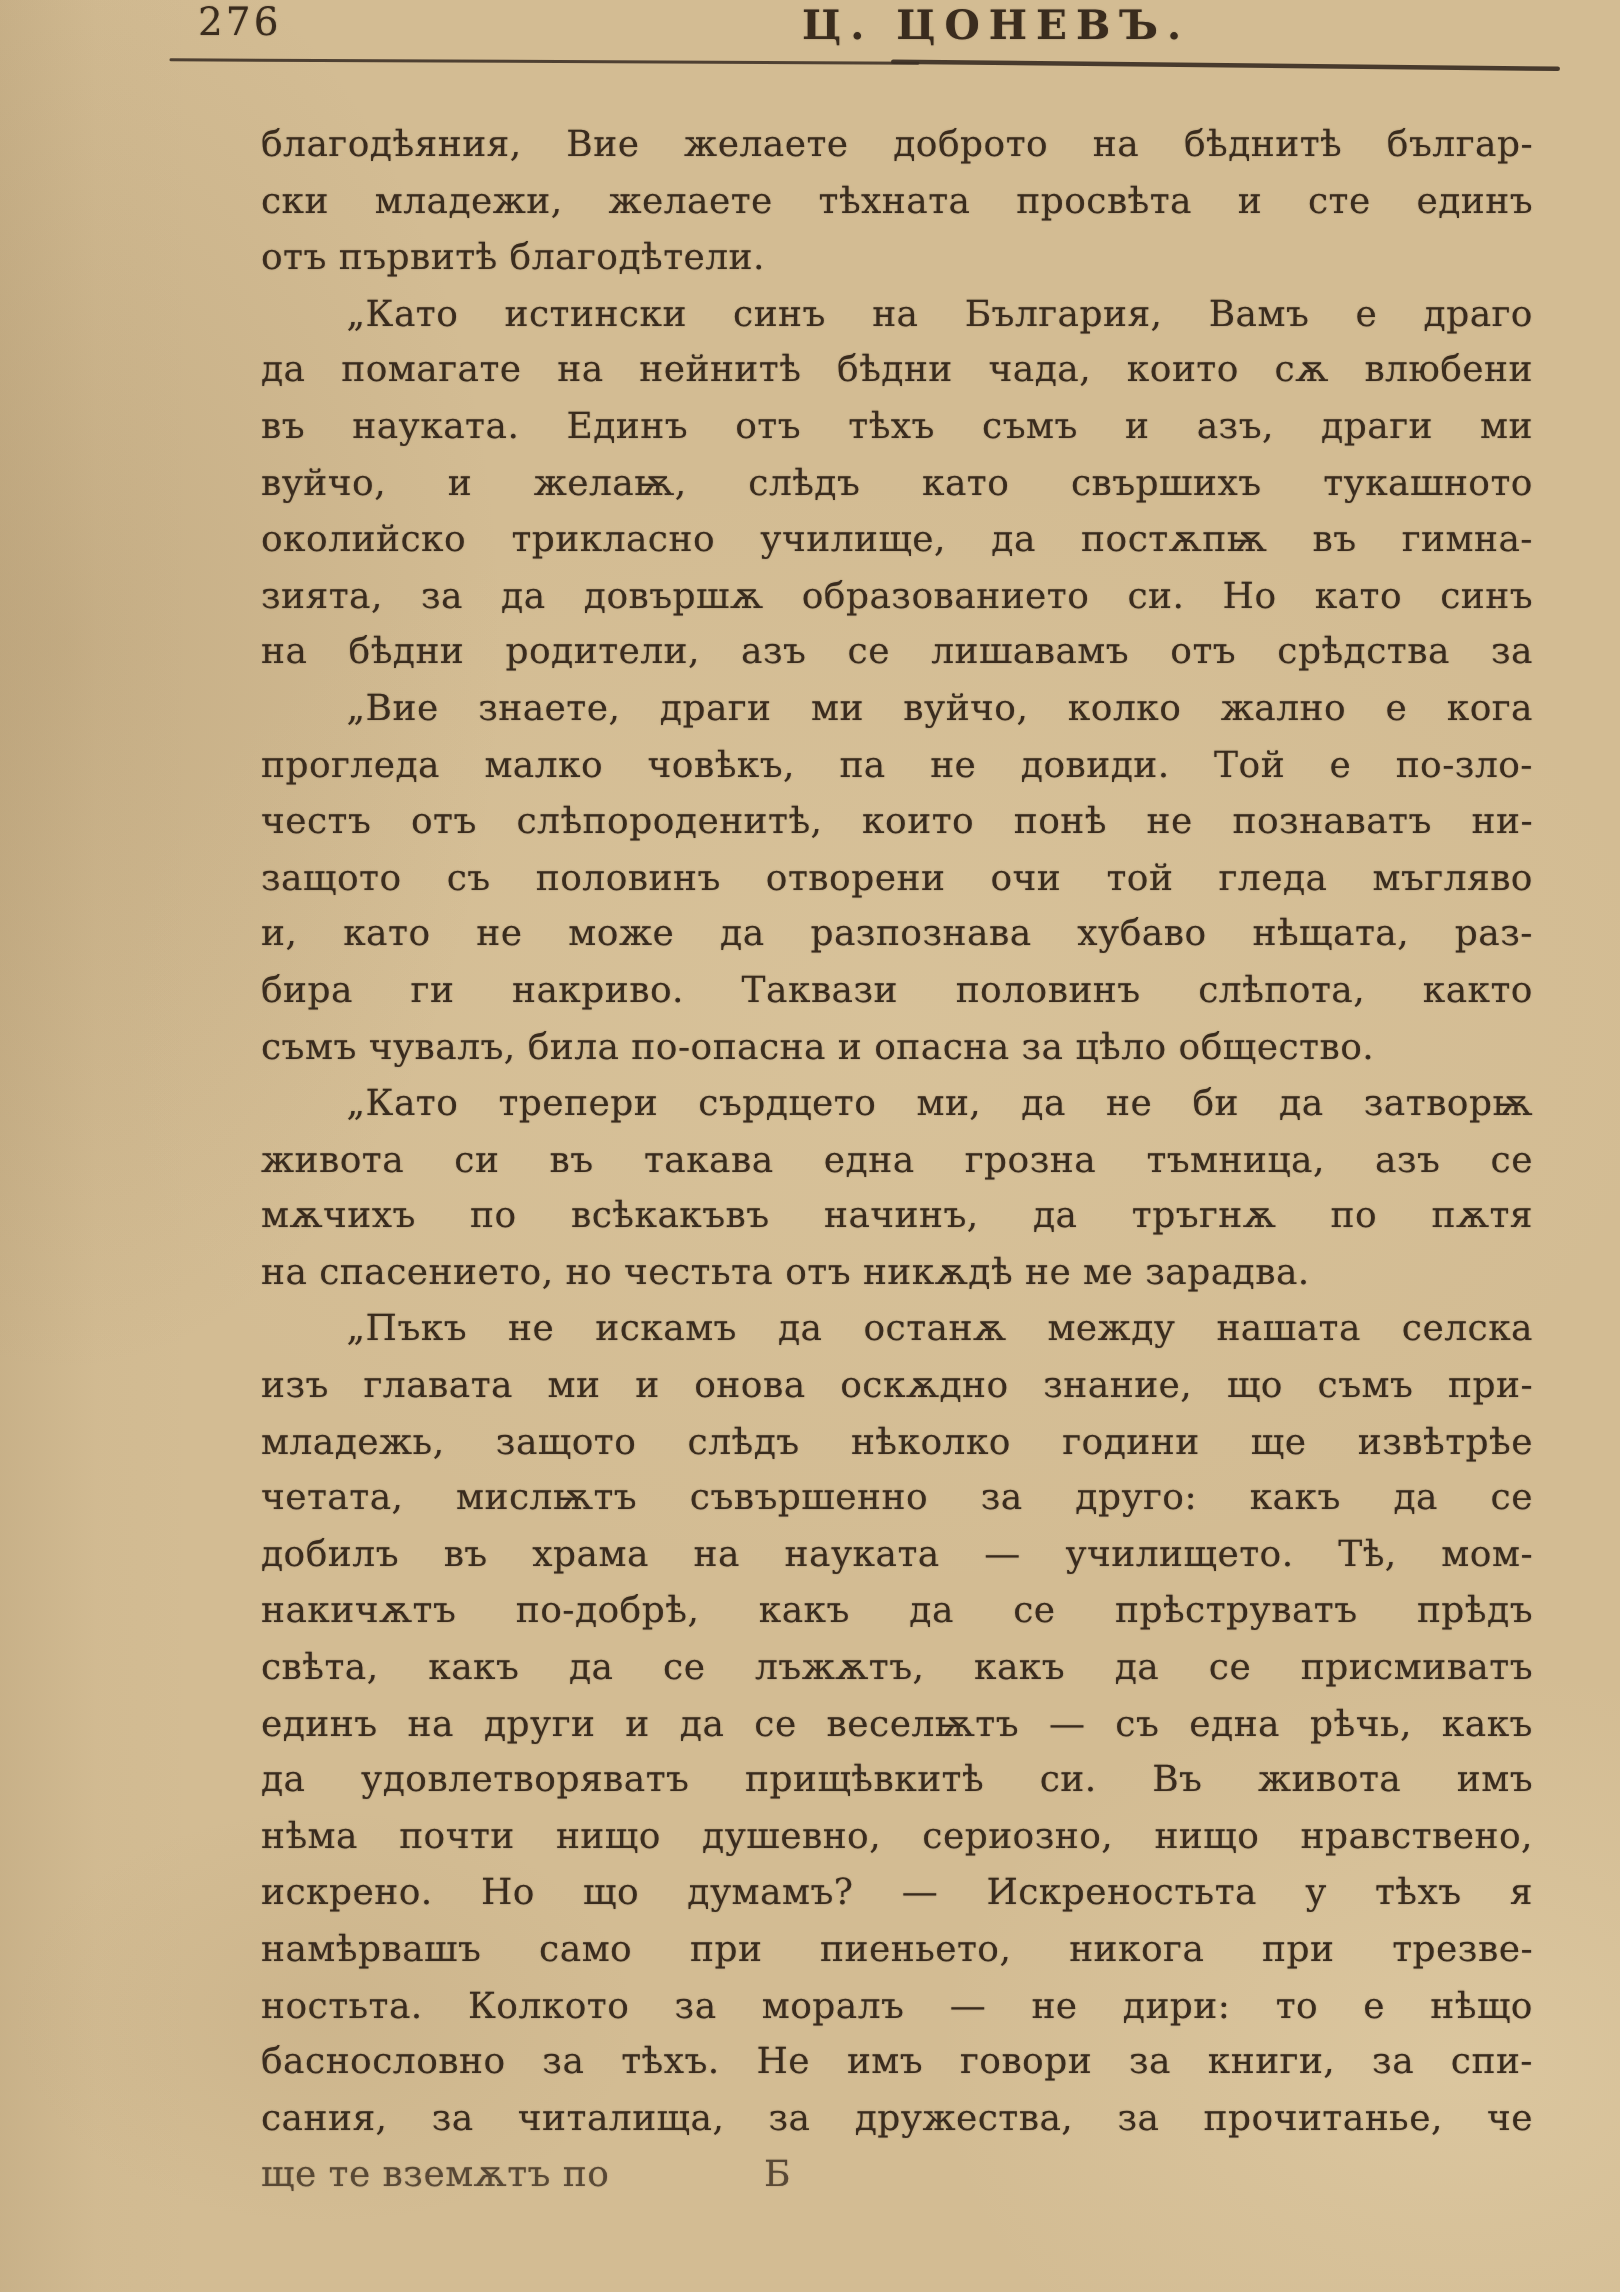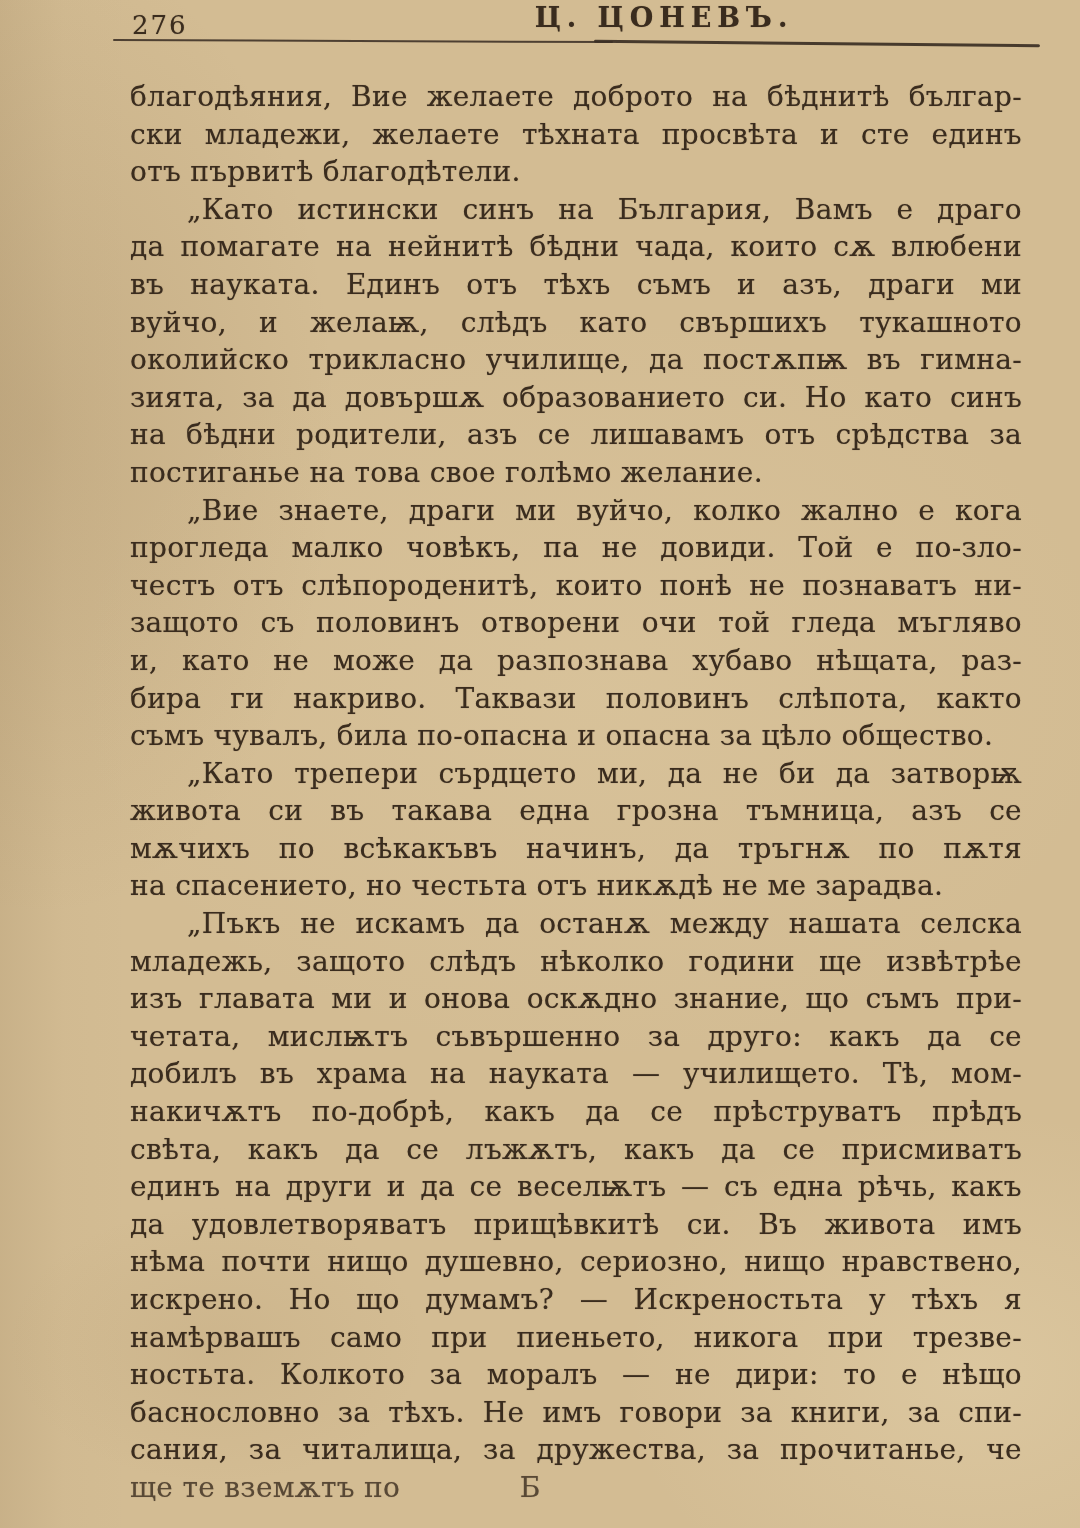--- a/index.html
+++ b/index.html
@@ -11,43 +11,44 @@
     background-image:
       radial-gradient(ellipse 420px 700px at 4% 28%, rgba(128,100,62,0.16), transparent 70%),
       radial-gradient(ellipse 500px 380px at 90% 90%, rgba(238,222,186,0.30), transparent 70%),
       radial-gradient(ellipse 700px 500px at 55% 45%, rgba(232,214,176,0.22), transparent 75%),
       radial-gradient(ellipse 300px 200px at 20% 88%, rgba(150,122,80,0.10), transparent 70%),
       linear-gradient(90deg, rgba(122,96,60,0.12) 0%, rgba(122,96,60,0.02) 6%, transparent 12%);
     font-family:"DejaVu Serif","DejaVu Sans",serif;
     color:#3a2c1e;
   }
   .pagenum{
-    position:absolute;left:132px;top:10px;
+    position:absolute;left:132px;top:0;
     font-size:26px;letter-spacing:2px;
     text-shadow:0 0 1px rgba(58,44,30,0.45);
   }
   .running-header{
     position:absolute;left:625px;top:2px;transform:translateX(-50%);
     font-size:27px;font-weight:bold;letter-spacing:6px;white-space:nowrap;
     text-shadow:0 0 1px rgba(58,44,30,0.4);
     margin-left:39px;
   }
   .rule{position:absolute;background:#3b2f24;border-radius:2px;}
   .rule-a{left:113px;top:40px;width:500px;height:2px;transform:rotate(0.25deg);opacity:0.88;}
   .rule-b{left:594px;top:42px;width:446px;height:3px;transform:rotate(0.6deg);opacity:0.92;}
   .body{
     position:absolute;left:130px;top:78px;width:892px;
   }
   .para{margin:0;padding:0;}
   .line{
     height:37.6px;line-height:37.6px;
-    font-size:28px;letter-spacing:0.3px;
+    font-size:24px;letter-spacing:0.3px;
     text-align:justify;text-align-last:justify;
     white-space:nowrap;overflow:visible;
     text-shadow:0 0 1px rgba(56,41,28,0.45);
+    margin-left:44px;
   }
   .line.indent{padding-left:57px;}
   .line.last{text-align-last:left;}
   .line.partial{white-space:pre;text-align-last:left;opacity:0.8;}
 </style>
 </head>
 <body>
 
 <div class="page">
   <div class="pagenum">276</div>
@@ -61,41 +62,40 @@
         <div class="line last">отъ първитѣ благодѣтели.</div>
       </div>
       <div class="para">
         <div class="line indent">„Като истински синъ на България, Вамъ е драго</div>
         <div class="line">да помагате на нейнитѣ бѣдни чада, които сѫ влюбени</div>
         <div class="line">въ науката. Единъ отъ тѣхъ съмъ и азъ, драги ми</div>
         <div class="line">вуйчо, и желаѭ, слѣдъ като свършихъ тукашното</div>
         <div class="line">околийско трикласно училище, да постѫпѭ въ гимна-</div>
         <div class="line">зията, за да довършѫ образованието си. Но като синъ</div>
         <div class="line">на бѣдни родители, азъ се лишавамъ отъ срѣдства за</div>
-        <div class="line last">постиганье на това свое голѣмо желание.</div>
       </div>
       <div class="para">
         <div class="line indent">„Вие знаете, драги ми вуйчо, колко жално е кога</div>
         <div class="line">прогледа малко човѣкъ, па не довиди. Той е по-зло-</div>
         <div class="line">честъ отъ слѣпороденитѣ, които понѣ не познаватъ ни-</div>
         <div class="line">защото съ половинъ отворени очи той гледа мъгляво</div>
         <div class="line">и, като не може да разпознава хубаво нѣщата, раз-</div>
         <div class="line">бира ги накриво. Таквази половинъ слѣпота, както</div>
         <div class="line last">съмъ чувалъ, била по-опасна и опасна за цѣло общество.</div>
       </div>
       <div class="para">
         <div class="line indent">„Като трепери сърдцето ми, да не би да затворѭ</div>
         <div class="line">живота си въ такава една грозна тъмница, азъ се</div>
         <div class="line">мѫчихъ по всѣкакъвъ начинъ, да тръгнѫ по пѫтя</div>
         <div class="line last">на спасението, но честьта отъ никѫдѣ не ме зарадва.</div>
       </div>
       <div class="para">
         <div class="line indent">„Пъкъ не искамъ да останѫ между нашата селска</div>
+        <div class="line">изъ главата ми и онова оскѫдно знание, що съмъ при-</div>
         <div class="line">младежь, защото слѣдъ нѣколко години ще извѣтрѣе</div>
-        <div class="line">изъ главата ми и онова оскѫдно знание, що съмъ при-</div>
         <div class="line">четата, мислѭтъ съвършенно за друго: какъ да се</div>
         <div class="line">добилъ въ храма на науката — училището. Тѣ, мом-</div>
         <div class="line">накичѫтъ по-добрѣ, какъ да се прѣструватъ прѣдъ</div>
         <div class="line">свѣта, какъ да се лъжѫтъ, какъ да се присмиватъ</div>
         <div class="line">единъ на други и да се веселѭтъ — съ една рѣчь, какъ</div>
         <div class="line">да удовлетворяватъ прищѣвкитѣ си. Въ живота имъ</div>
         <div class="line">нѣма почти нищо душевно, сериозно, нищо нравствено,</div>
         <div class="line">искрено. Но що думамъ? — Искреностьта у тѣхъ я</div>
         <div class="line">намѣрвашъ само при пиеньето, никога при трезве-</div>
         <div class="line">ностьта. Колкото за моралъ — не дири: то е нѣщо</div>

